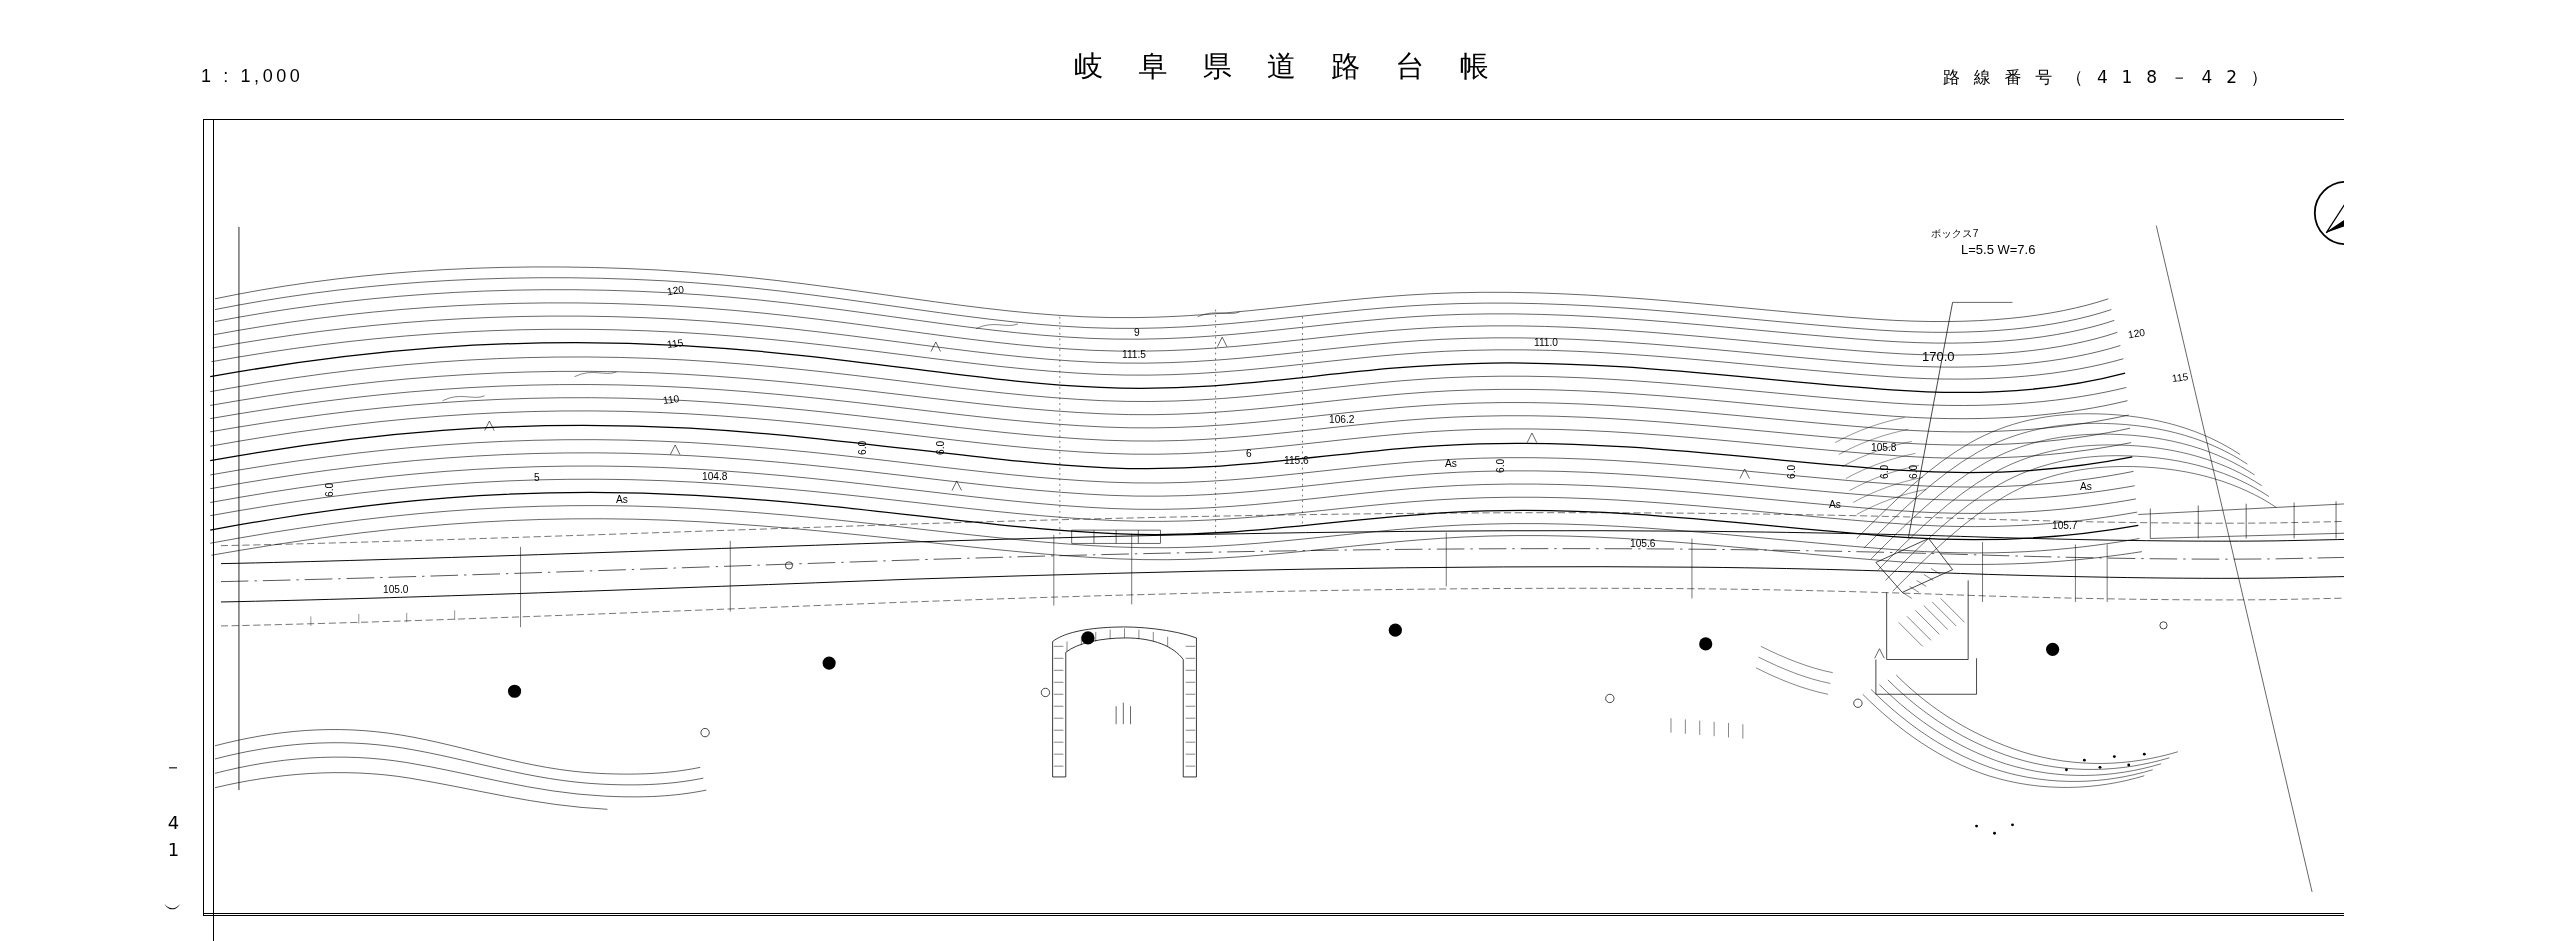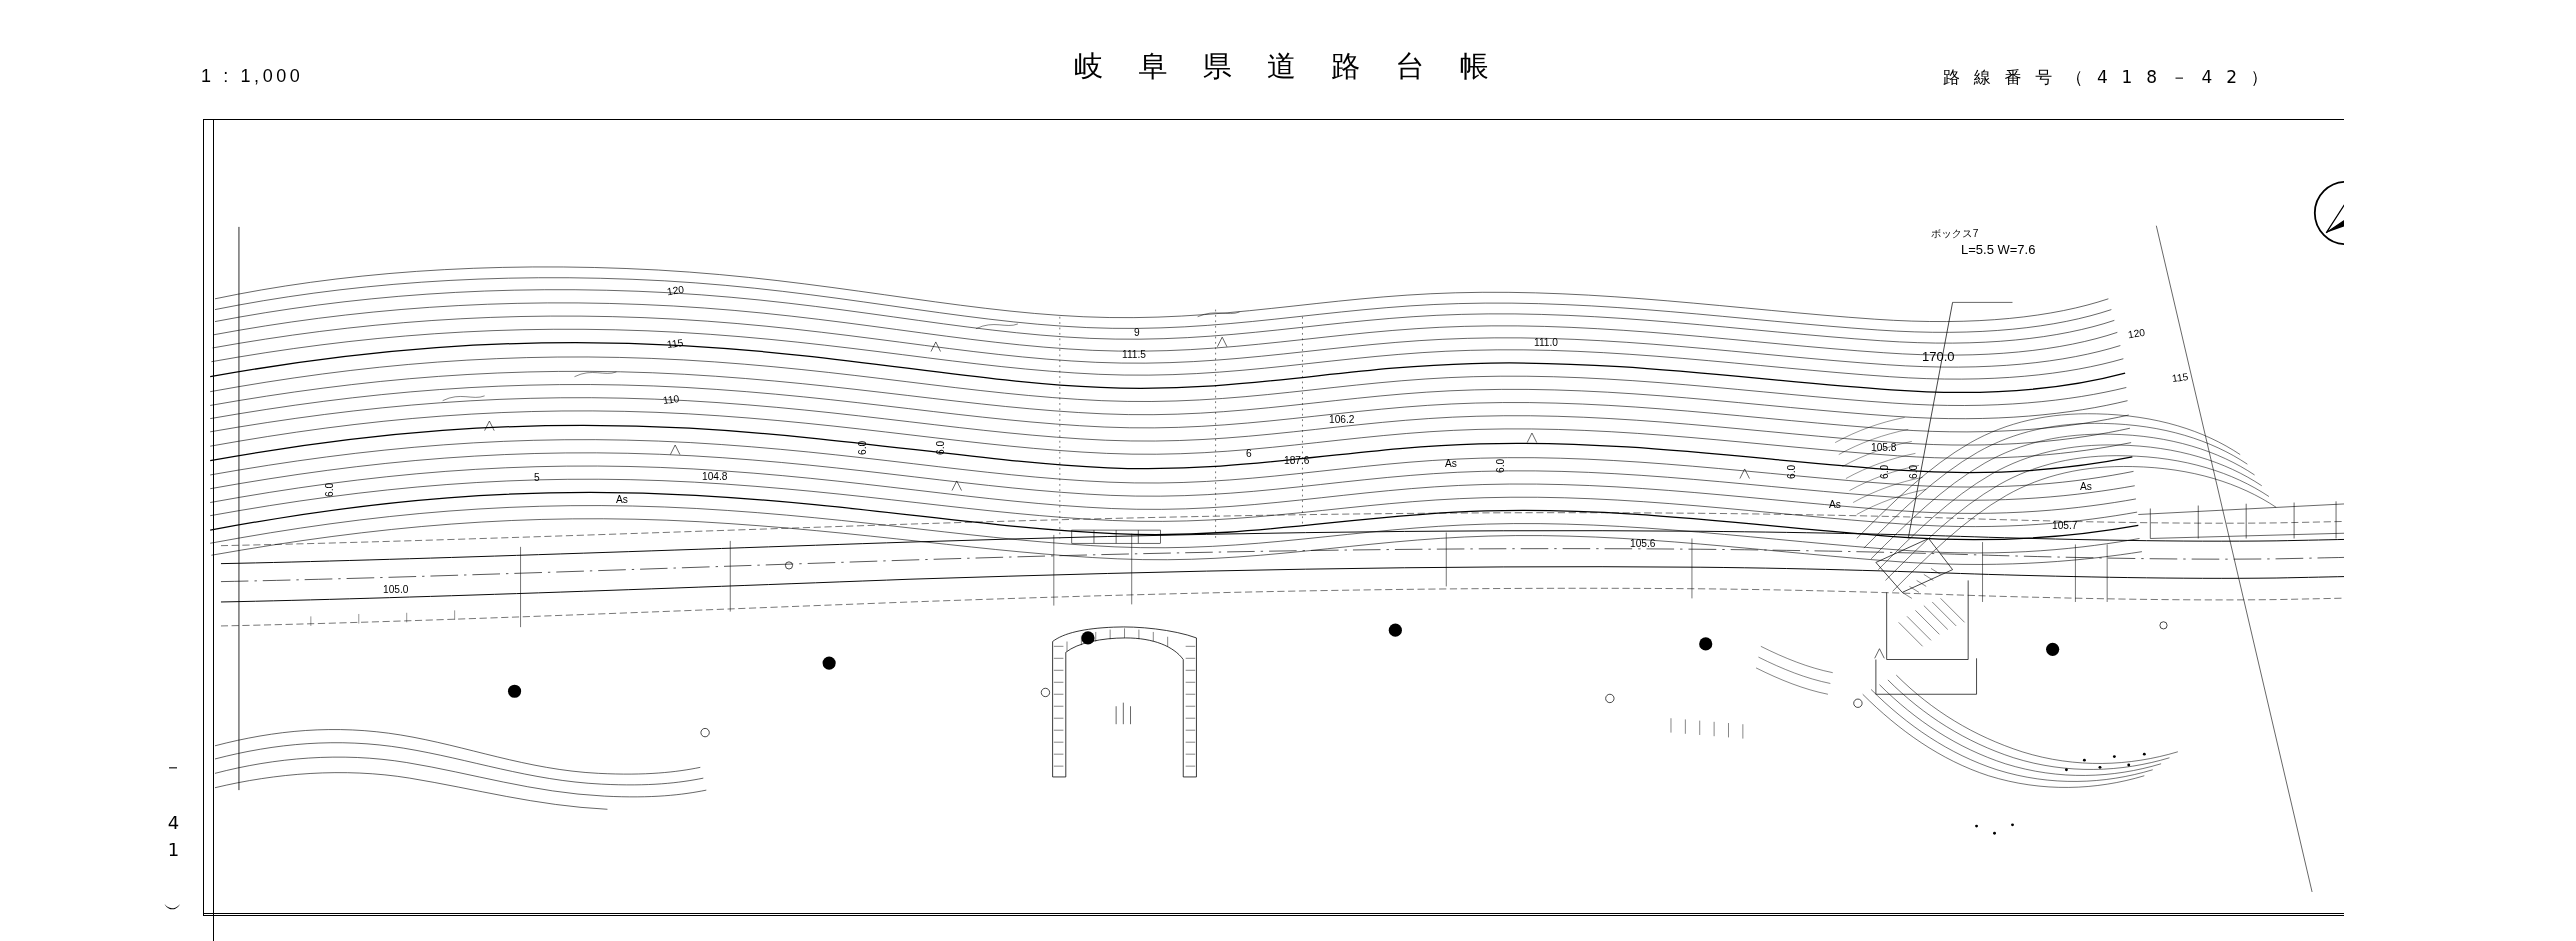--- a/index.html
+++ b/index.html
@@ -404,21 +404,21 @@
   <div class="ann sm" style="left:667px; top:285px; transform:rotate(-8deg);">120</div>
   <div class="ann sm" style="left:667px; top:338px; transform:rotate(-8deg);">115</div>
   <div class="ann sm" style="left:663px; top:394px; transform:rotate(-8deg);">110</div>
   <div class="ann sm" style="left:2128px; top:328px; transform:rotate(-8deg);">120</div>
   <div class="ann sm" style="left:2172px; top:372px; transform:rotate(-8deg);">115</div>
   <div class="ann sm" style="left:1534px; top:337px;">111.0</div>
   <div class="ann sm" style="left:1122px; top:349px;">111.5</div>
 
   <div class="ann sm" style="left:1329px; top:398px;margin-top:16px;">106.2</div>
   <div class="ann sm" style="left:702px; top:471px;">104.8</div>
-  <div class="ann sm" style="left:1284px; top:455px;">187.6</div>
+  <div class="ann sm" style="left:1284px; top:455px;">115.6</div>
   <div class="ann sm" style="left:1871px; top:442px;">105.8</div>
   <div class="ann sm" style="left:1630px; top:538px;">105.6</div>
   <div class="ann sm" style="left:383px;  top:584px;">105.0</div>
   <div class="ann sm" style="left:2052px; top:520px;">105.7</div>
   <div class="ann xs" style="left:1922px; top:349px;">170.0</div>
   <div class="ann sm" style="left:1134px; top:327px;">9</div>
 
   <div class="ann sm" style="left:616px; top:494px;">As</div>
   <div class="ann sm" style="left:1445px; top:458px;">As</div>
   <div class="ann sm" style="left:1829px; top:499px;">As</div>

